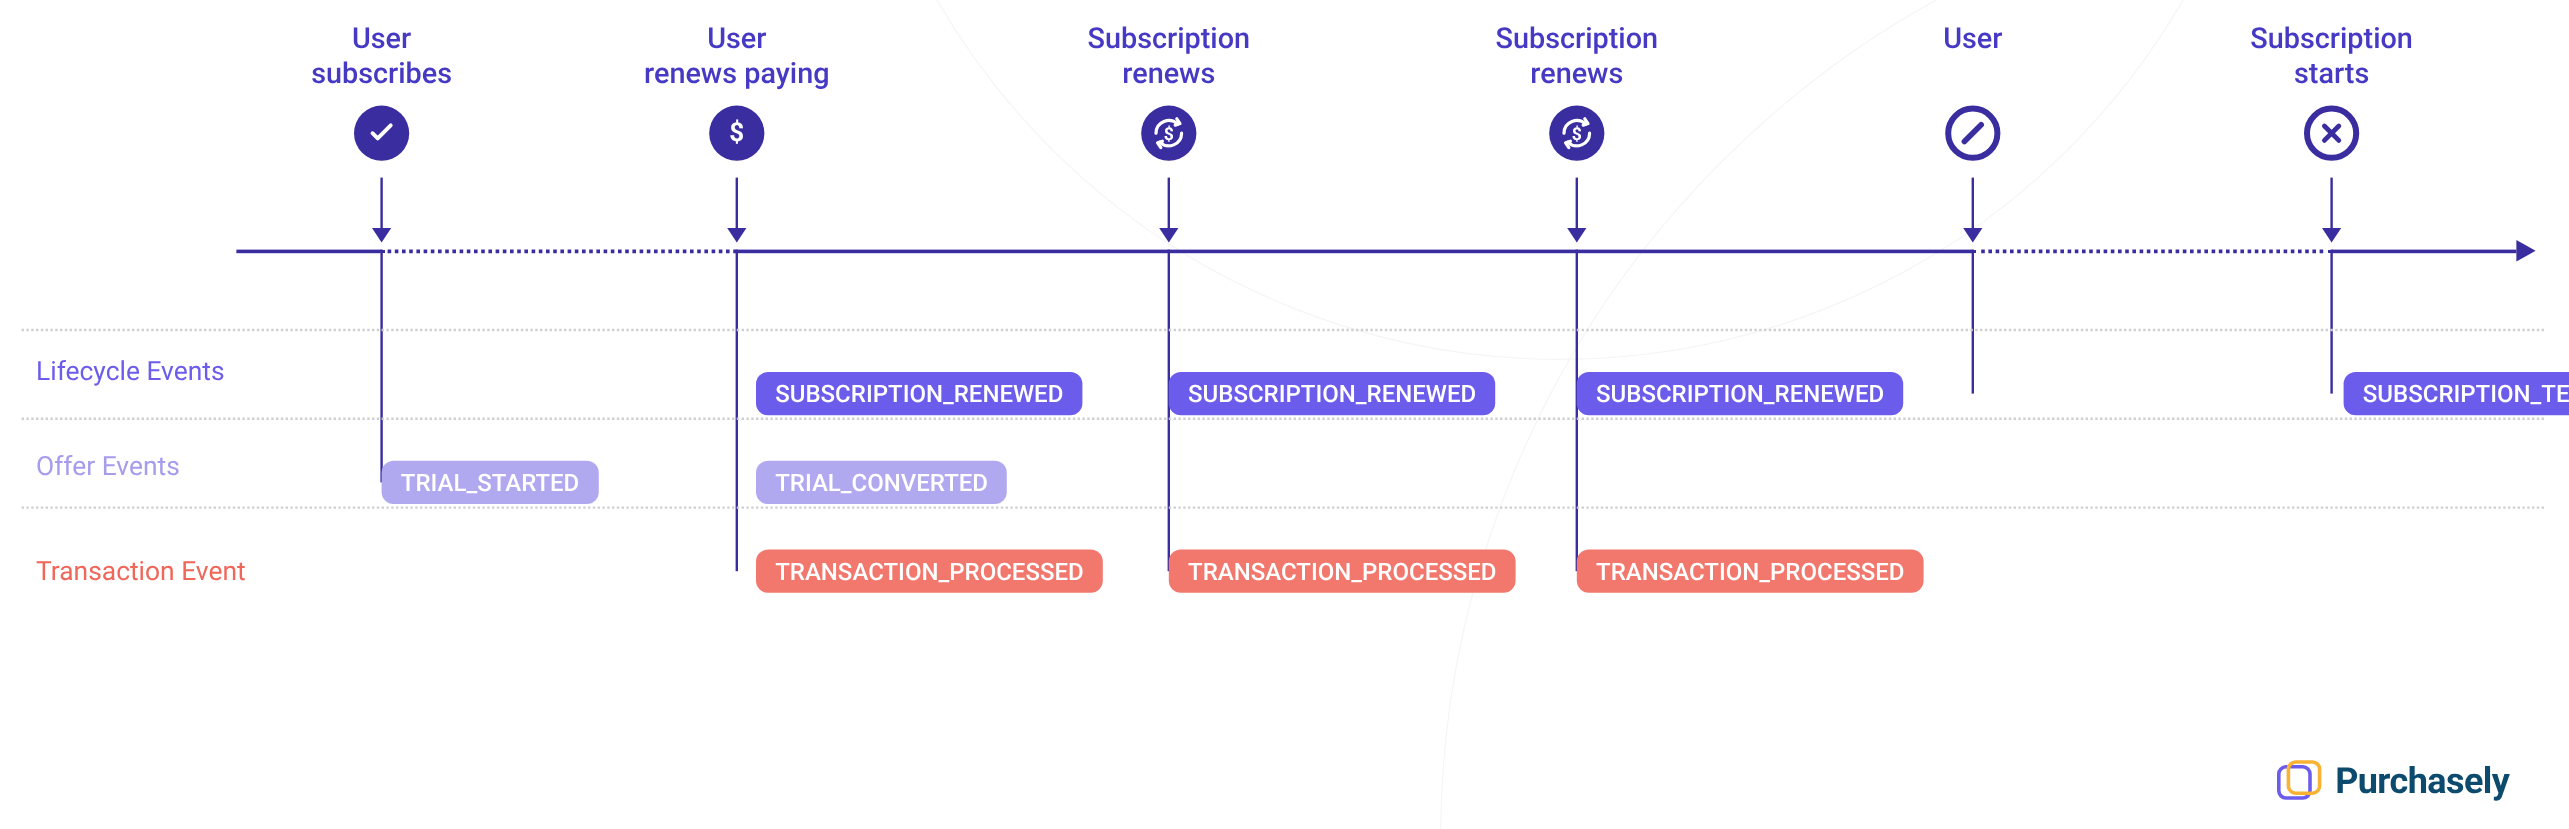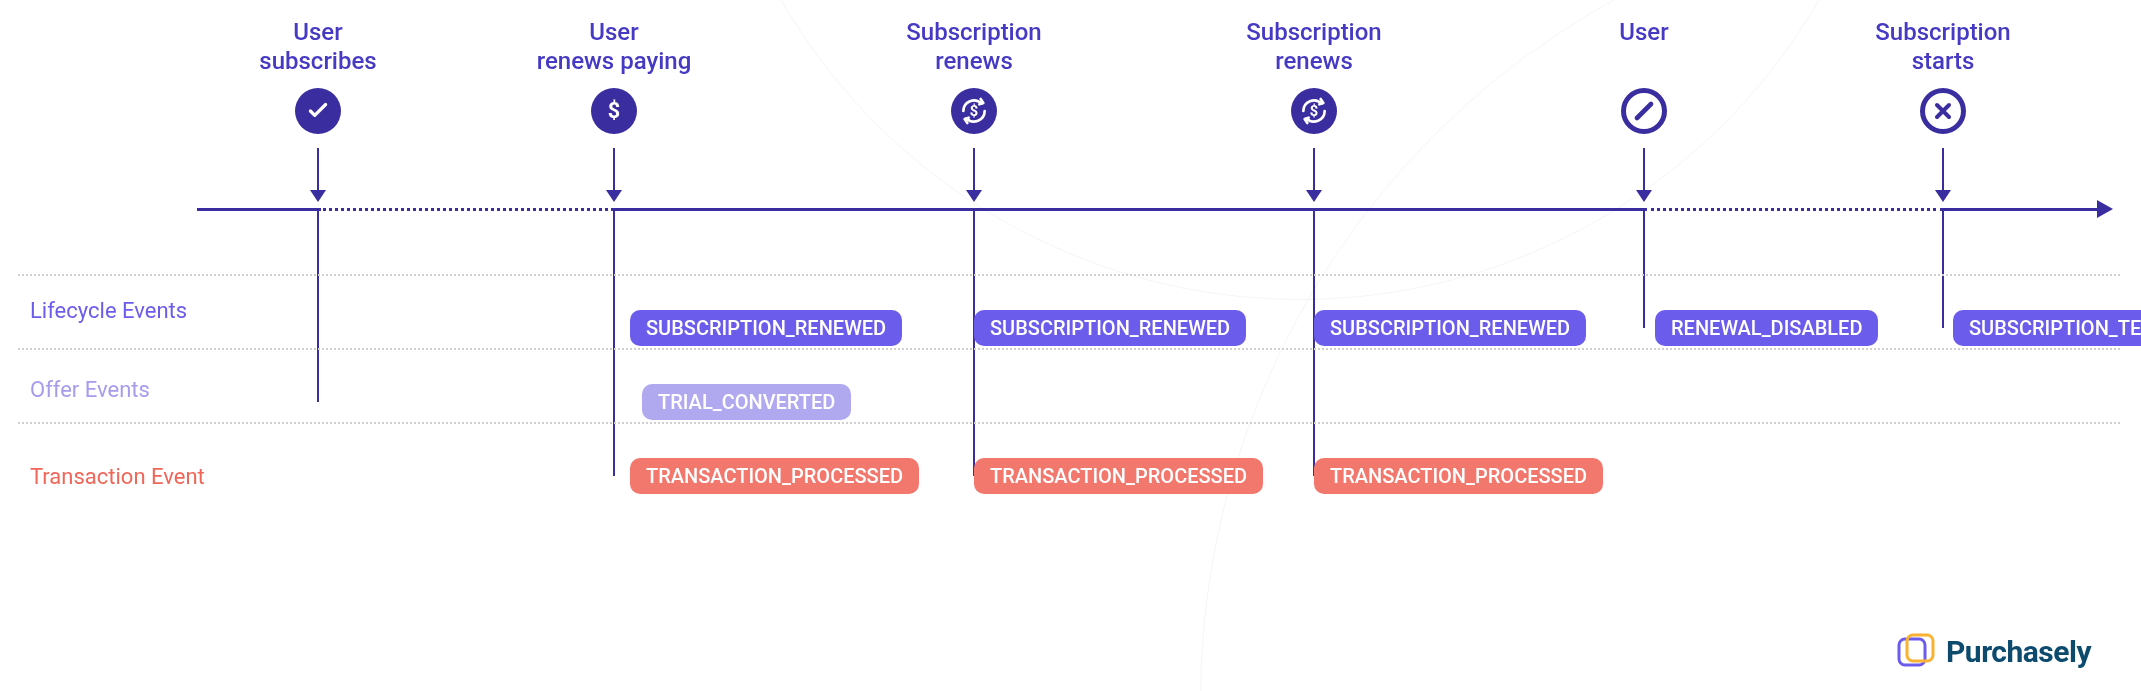--- a/index.html
+++ b/index.html
@@ -236,23 +236,23 @@
     <div class="drop-line" style="left: 1943px; top: 208px; height: 120px;"></div>
     <div class="row-sep" style="left: 18px; top: 274px; width: 2102px;"></div>
     <div class="row-sep" style="left: 18px; top: 348px; width: 2102px;"></div>
     <div class="row-sep" style="left: 18px; top: 422px; width: 2102px;"></div>
     <div class="cat-label lifecycle" style="left: 30px; top: 298px;">Lifecycle Events</div>
     <div class="cat-label offer" style="left: 30px; top: 377px;">Offer Events</div>
     <div class="cat-label transaction" style="left: 30px; top: 464px;">Transaction Event</div>
     <div class="pill purple" style="left: 630px; top: 310px;">SUBSCRIPTION_RENEWED</div>
     <div class="pill purple" style="left: 974px; top: 310px;">SUBSCRIPTION_RENEWED</div>
     <div class="pill purple" style="left: 1314px; top: 310px;">SUBSCRIPTION_RENEWED</div>
-    <div class="pill purple" style="left: 1655px; top: 310px;">RENEWAL_DISABLED</div>
     <div class="pill purple" style="left: 1953px; top: 310px;">SUBSCRIPTION_TERMINATED</div>
-    <div class="pill lavender" style="left: 630px; top: 384px; margin-left: 12px;">TRIAL_CONVERTED</div>
+    <div class="pill lavender" style="left: 318px; top: 384px;">TRIAL_STARTED</div>
+    <div class="pill lavender" style="left: 630px; top: 384px;">TRIAL_CONVERTED</div>
     <div class="pill coral" style="left: 630px; top: 458px;">TRANSACTION_PROCESSED</div>
     <div class="pill coral" style="left: 974px; top: 458px;">TRANSACTION_PROCESSED</div>
     <div class="pill coral" style="left: 1314px; top: 458px;">TRANSACTION_PROCESSED</div>
   </div>
 
 <div class="logo" style="right:50px;bottom:20px;">
   <div class="mark">
     <svg viewBox="0 0 40 40" width="40" height="40">
       <rect x="3" y="8" width="26" height="26" rx="6" fill="none" stroke="#6c5ceb" stroke-width="3"></rect>
       <rect x="11" y="4" width="26" height="26" rx="6" fill="none" stroke="#f9b233" stroke-width="3"></rect>

